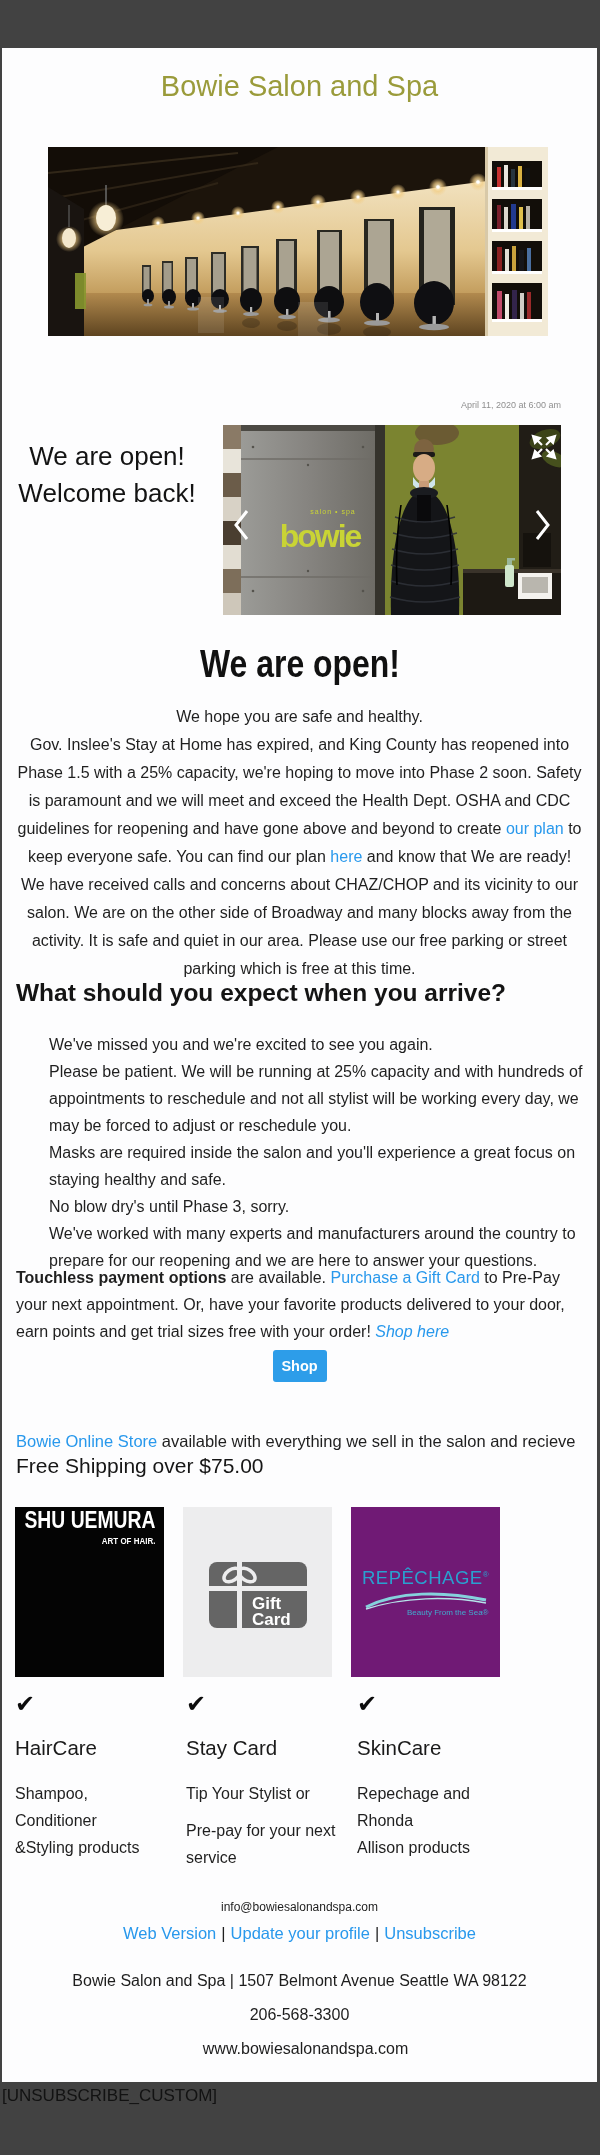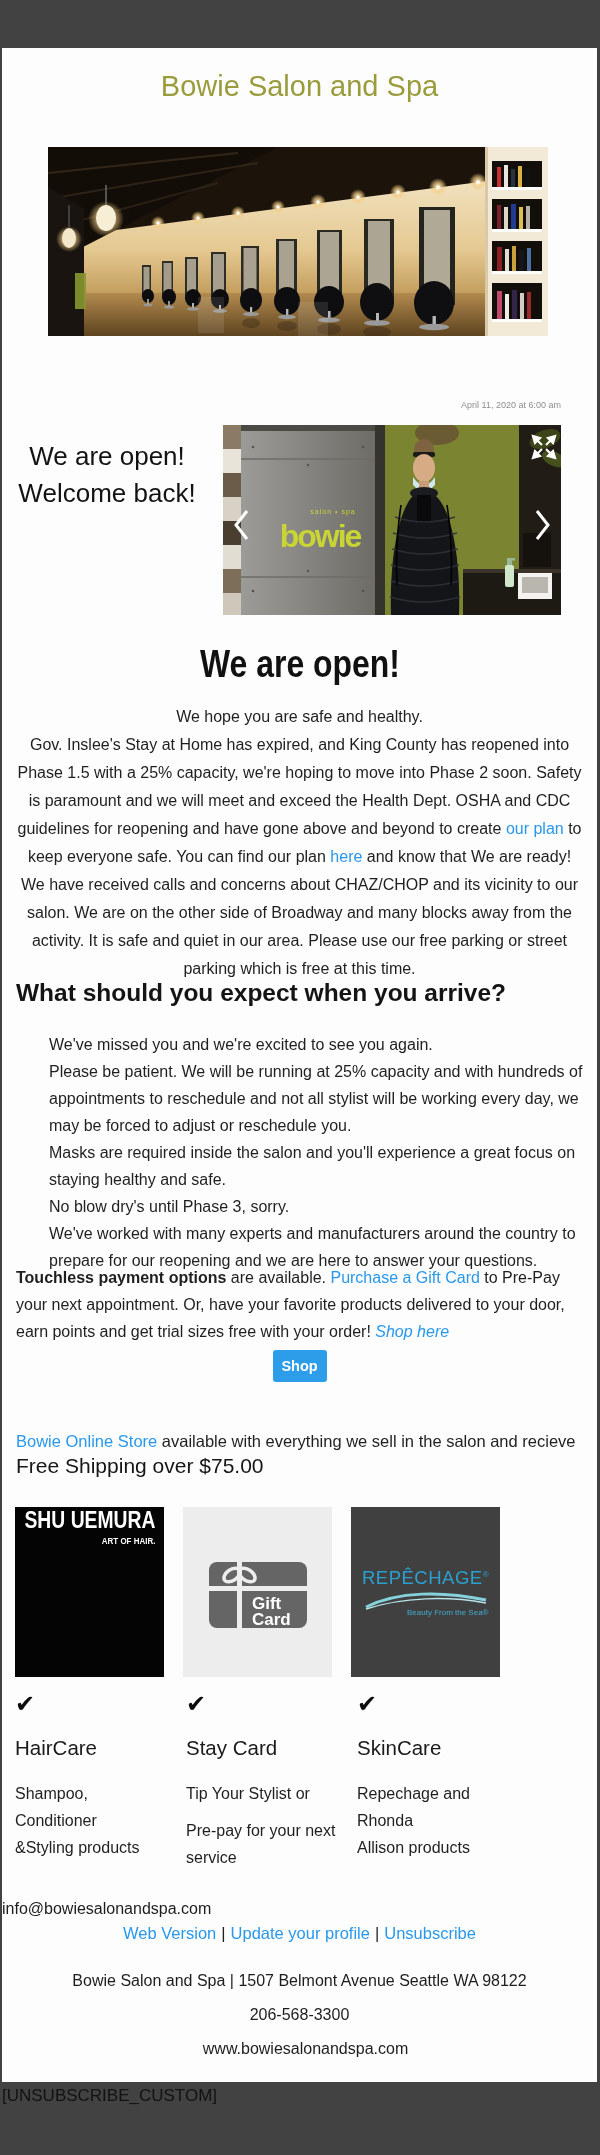--- a/index.html
+++ b/index.html
@@ -44,33 +44,33 @@
   .storeline{position:absolute;top:1384px;left:14px;width:576px;margin:0;font-size:16.5px;color:#1f1f1f;}
   .shipping{position:absolute;top:1406px;left:14px;font-size:21px;color:#161616;}
 
   .boxes{position:absolute;top:1459px;left:13px;display:flex;gap:19px;}
   .box{width:149px;height:170px;box-sizing:border-box;}
   .shu{background:#040404;color:#fff;display:flex;justify-content:center;}
   .shu-inner{transform:scaleX(.84);transform-origin:center;}
   .shu-logo{font-size:23px;font-weight:bold;white-space:nowrap;}
   .shu-sub{font-size:9.5px;font-weight:bold;text-align:right;margin-top:1px;}
   .gift{background:#ededee;display:flex;align-items:center;justify-content:center;}
-  .rep{background:#404040;display:flex;flex-direction:column;align-items:center;justify-content:center;}
+  .rep{background:#701a75;display:flex;flex-direction:column;align-items:center;justify-content:center;}
   .rep-logo{font-size:18.5px;color:#2aa0cf;letter-spacing:.5px;white-space:nowrap;}
   .rep-logo sup{font-size:8px;}
   .rep-tag{font-size:8px;color:#41aacd;width:126px;text-align:right;margin-top:-3px;}
 
   .cols{position:absolute;top:1642px;left:13px;display:flex;gap:19px;}
   .col{width:152px;}
   .check{font-family:"DejaVu Sans",sans-serif;font-size:24px;color:#0c0c0c;height:46px;}
   .ctitle{font-size:20.5px;color:#1a1a1a;height:44px;}
   .cdesc div{font-size:16px;line-height:27px;color:#1f1f1f;}
   .cdesc .pgap{margin-bottom:10px;}
 
-  .f-email{position:absolute;top:1852px;left:0;right:0;font-size:16px;color:#1d1d1d;}
+  .f-email{position:absolute;top:1852px;left:0;right:0;text-align:center;font-size:12px;color:#1d1d1d;}
   .f-links{position:absolute;top:1876px;left:0;right:0;text-align:center;font-size:16.5px;}
   .f-links .sep{color:#1f1f1f;margin:0 5px;}
   .f-address{position:absolute;top:1924px;left:0;right:0;text-align:center;font-size:16px;color:#1d1d1d;}
   .f-phone{position:absolute;top:1958px;left:0;right:0;text-align:center;font-size:16px;color:#1d1d1d;}
   .f-site{position:absolute;top:1992px;left:0;right:0;text-align:center;font-size:16px;color:#1d1d1d;padding-left:12px;}
 
   .unsub-token{margin:4px 0 0 2px;font-size:17px;color:#121212;}
 </style>
 </head>
 <body>

